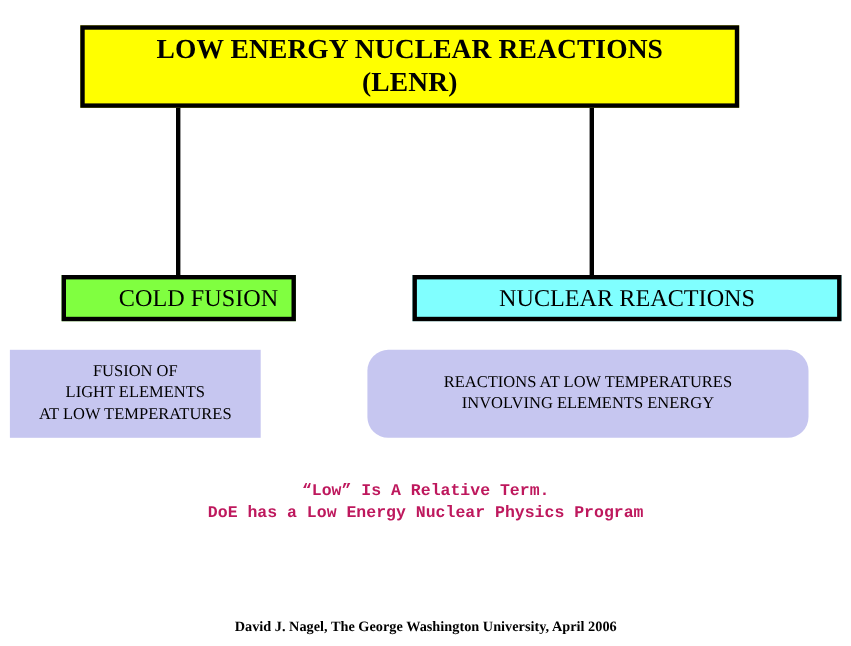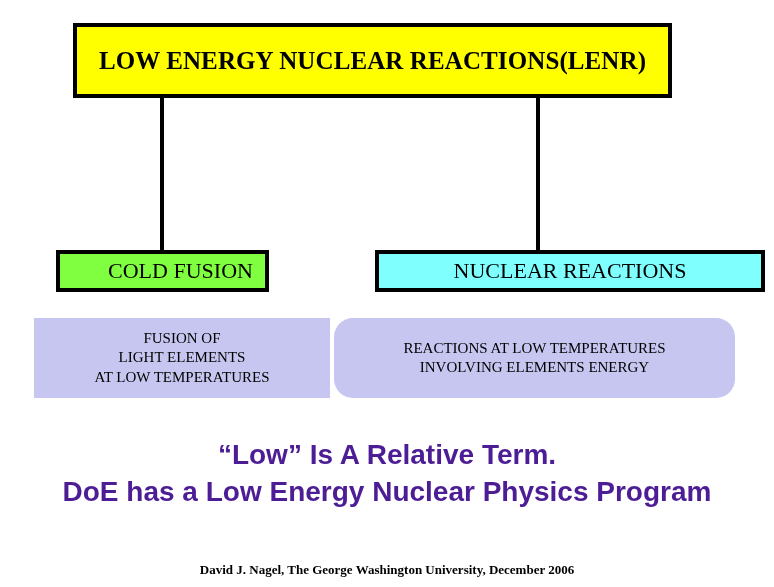--- a/index.html
+++ b/index.html
@@ -27,21 +27,21 @@
   #title-box {
     position: absolute;
     left: 73px;
     top: 23px;
     width: 599px;
     height: 75px;
     background: #FFFF00;
     border: 4px solid #000000;
     box-sizing: border-box;
     display: flex;
-    flex-direction: row;
+    flex-direction: column;
     align-items: center;
     justify-content: center;
     line-height: 1.18;
   }
   #title-box .tline {
     font-family: "Liberation Serif", "DejaVu Serif", serif;
     font-weight: bold;
     font-size: 25px;
     color: #000000;
     letter-spacing: 0.1px;
@@ -100,47 +100,47 @@
     line-height: 1.30;
   }
   .desc-box .dline {
     font-family: "Liberation Serif", "DejaVu Serif", serif;
     font-size: 15px;
     color: #000000;
     white-space: nowrap;
     text-align: center;
   }
   #cold-fusion-desc {
-    left: 34px;
+    left: 9px;
     top: 318px;
-    width: 296px;
+    width: 228px;
     height: 80px;
   }
   #nuclear-reactions-desc {
     left: 334px;
     top: 318px;
     width: 401px;
     height: 80px;
     border-radius: 19px;
   }
 
   
   #note-block {
     position: absolute;
     left: 0;
     top: 437px;
     width: 774px;
     text-align: center;
     line-height: 1.32;
   }
   #note-block .nline {
-    font-family: Liberation Sans, sans-serif;
+    font-family: Liberation Mono, monospace;
     font-weight: bold;
-    font-size: 28px;
-    color: #4c1d95;
+    font-size: 15px;
+    color: #be185d;
     white-space: nowrap;
   }
 
   
   #footer-credit {
     position: absolute;
     left: 0;
     top: 562px;
     width: 774px;
     text-align: center;
@@ -179,15 +179,15 @@
   <div class="desc-box" id="nuclear-reactions-desc">
     <div class="dline">REACTIONS AT LOW TEMPERATURES</div>
     <div class="dline">INVOLVING ELEMENTS ENERGY</div>
   </div>
 
   <div id="note-block">
     <div class="nline">“Low” Is A Relative Term.</div>
     <div class="nline">DoE has a Low Energy Nuclear Physics Program</div>
   </div>
 
-  <div id="footer-credit">David J. Nagel, The George Washington University, December 2006</div>
+  <div id="footer-credit">David J. Nagel, The George Washington University, April 2006</div>
 
 </div>
 
 </body></html>

